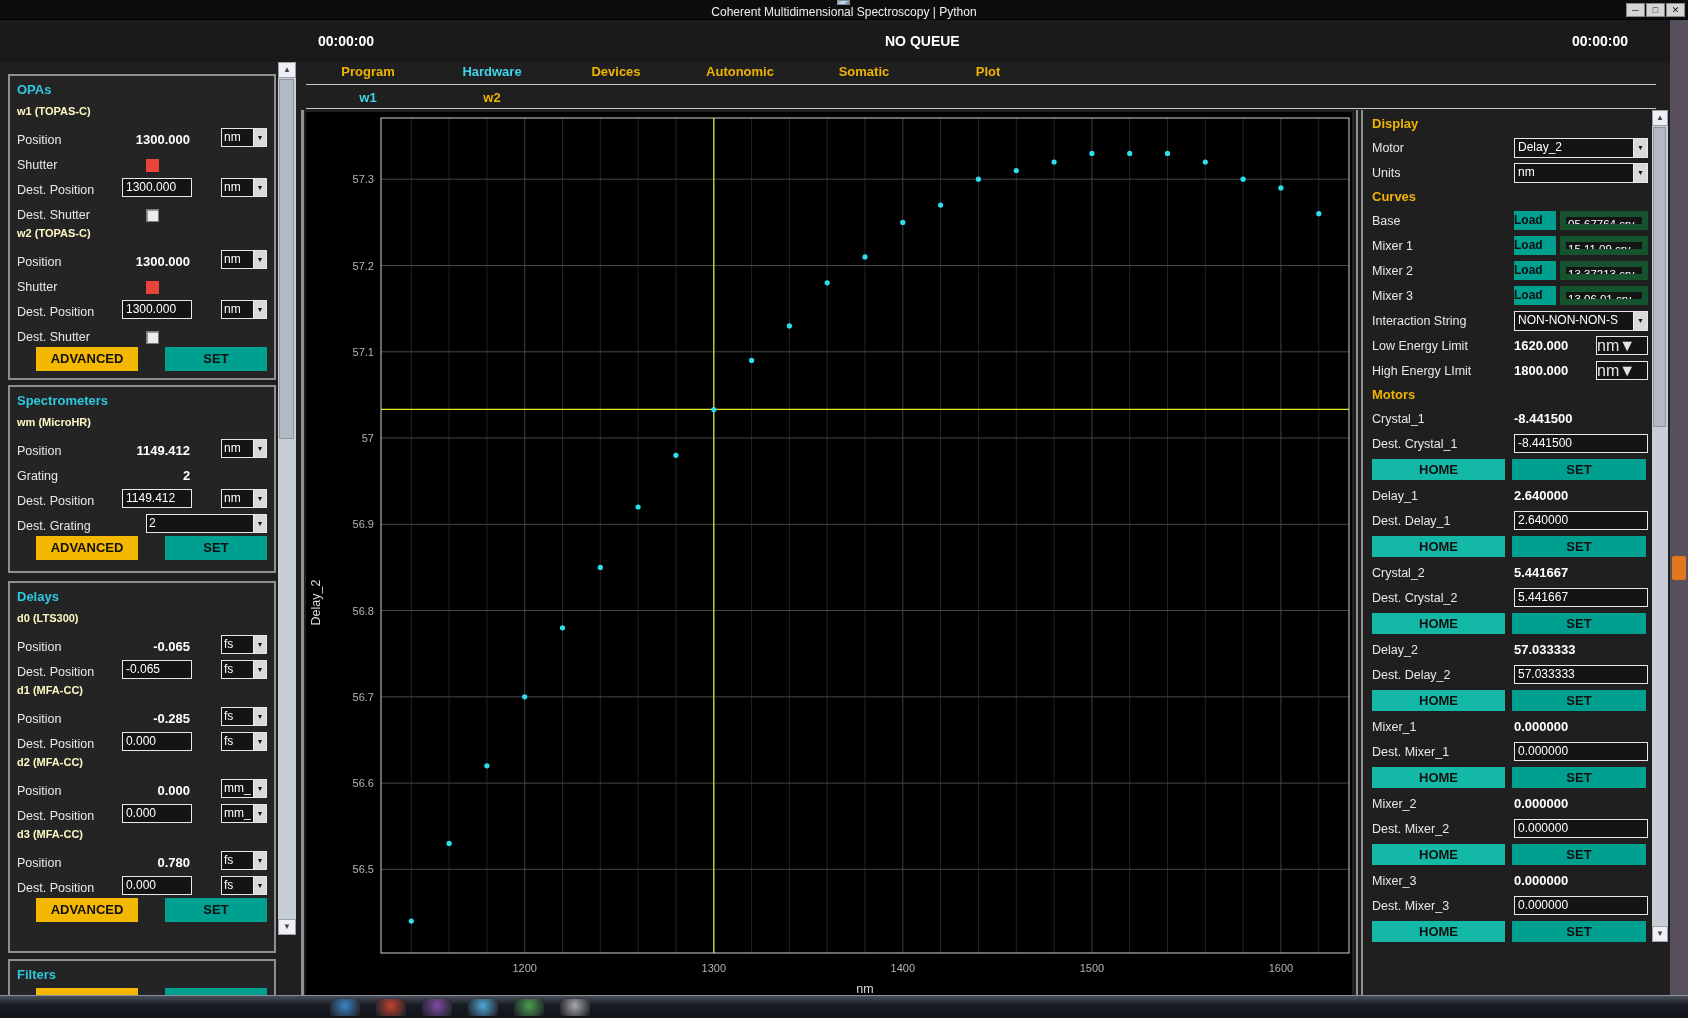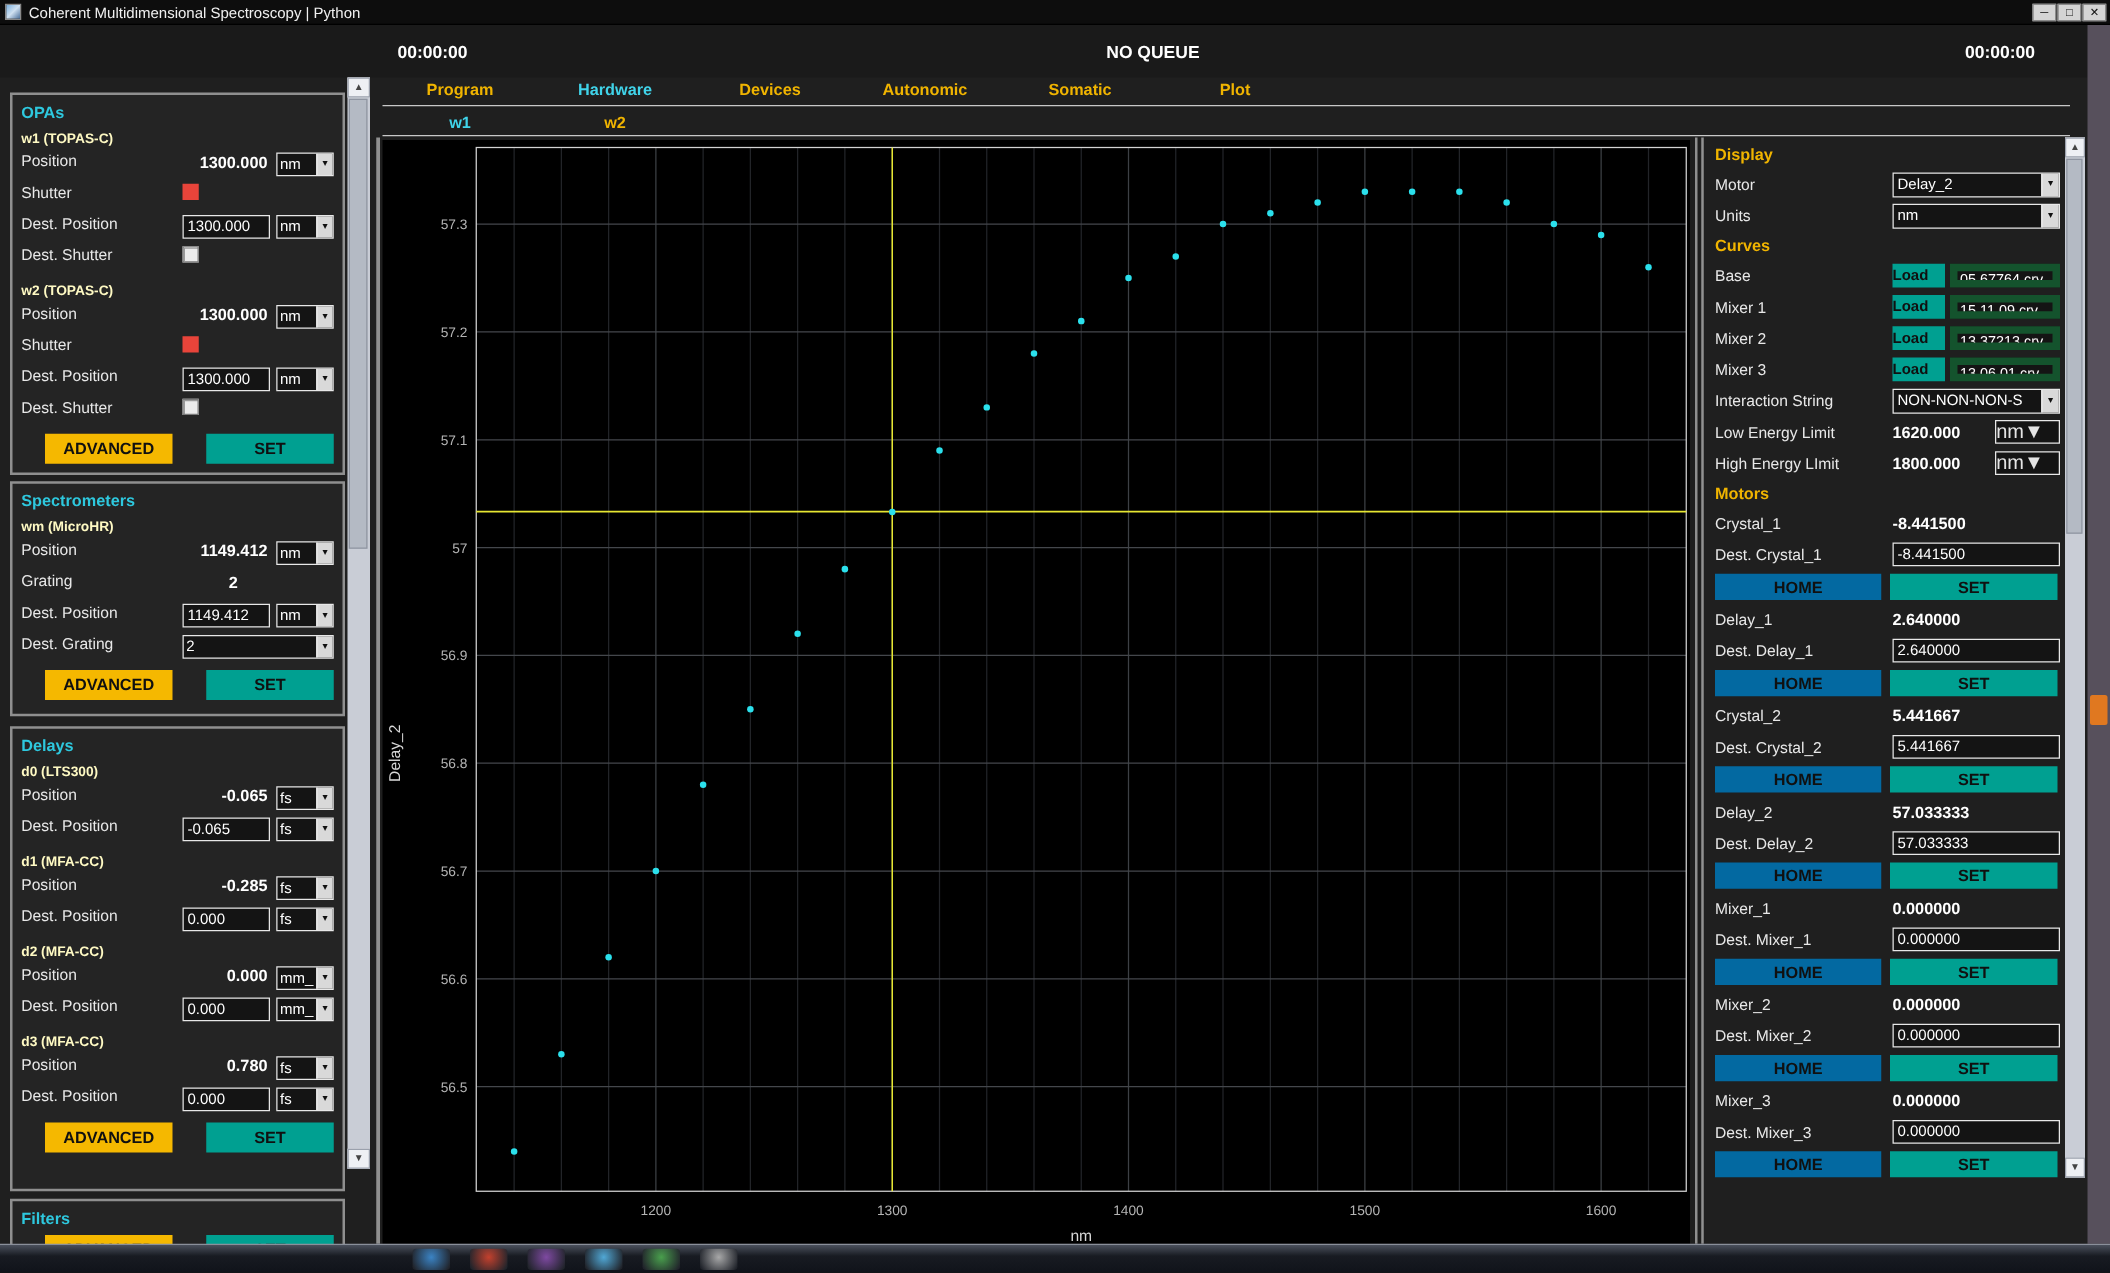--- a/index.html
+++ b/index.html
@@ -1,21 +1,21 @@
 <!DOCTYPE html>
 <html><head>
 <meta charset="utf-8">
 <style>
   * { margin:0; padding:0; box-sizing:border-box; }
   html,body { width:1688px; height:1018px; overflow:hidden; background:#1f1f1f;
     font-family:"Liberation Sans", sans-serif; color:#e4e4e4; }
 
   
   #titlebar { position:absolute; left:0; top:0; width:1688px; height:20px; background:#0d0d0d;
-    display:flex; align-items:center; border-bottom:1px solid #000; }
+    display:flex; align-items:center; border-bottom:1px solid #000;flex-direction:column; }
   #title-icon { width:13px; height:13px; margin:0 6px 0 4px;
     background:linear-gradient(135deg,#7ab0e0 0%,#cfe0f0 50%,#4a6f9a 100%); border:1px solid #888; }
   #window-title { font-size:12px; color:#f0f0f0; }
   .winbtn { width:19px; height:14px; background:#d4d4d4; border:1px solid #8a8a8a; color:#111;
     font-size:9px; line-height:12px; text-align:center; margin-left:1px; }
   #winbtns { position:absolute; right:3px; top:3px; display:flex; }
 
   
   #header-strip { position:absolute; left:0; top:20px; width:1688px; height:42px; background:#1a1a1a; }
   #shutdown { position:absolute; left:8px; top:7px; width:284px; height:31px; background:#ee4438;
@@ -26,21 +26,21 @@
   .tabrow { position:absolute; left:306px; width:750px; height:22px; display:flex; }
   .tab { width:124px; text-align:center; font-weight:bold; font-size:13px; line-height:20px; cursor:default; }
   .tab.yellow { color:#f0b400; } .tab.cyan { color:#40d4ea; }
   .navline { position:absolute; left:306px; width:1350px; height:1px; background:#c8c8c8; }
 
   
   .panel { position:absolute; left:8px; width:268px; background:#242424; border:2px solid #8f8f8f;
     padding:4px 7px; overflow:hidden; }
   .p-title { font-size:13px; font-weight:bold; color:#2ec8de; height:20px; line-height:20px; }
   .g-name { font-size:11px; font-weight:bold; color:#fef9c3; height:22px; line-height:22px; }
-  .frow { display:flex; align-items:flex-start; height:25px; }
+  .frow { display:flex; align-items:flex-end; height:25px;gap:24px; }
   .frow .lbl { flex:1; font-size:12.5px; color:#e8e8e8; }
   .bval { font-weight:bold; font-size:13px; color:#fff; text-align:right; width:70px; margin-right:7px; }
   .tinput { width:70px; height:19px; border:1px solid #e8e8e8; background:#141414; color:#fff;
     font-size:12px; padding:0 3px; line-height:17px; white-space:nowrap; overflow:hidden; margin-right:5px; }
   .combo { display:flex; width:46px; height:19px; border:1px solid #e8e8e8; background:#141414; }
   .combo .ctxt { flex:1; font-size:12px; color:#fff; padding:1px 2px; white-space:nowrap; overflow:hidden; }
   .combo .carr { width:13px; background:#d9d9d9; color:#111; font-size:7px; text-align:center;
     line-height:17px; border-left:1px solid #f0f0f0; }
   .combo.wide { width:121px; }
   .sq-ind { width:13px; height:13px; background:#e8443a; }
@@ -74,21 +74,21 @@
   .rcombo .carr { width:14px; background:#d9d9d9; color:#111; font-size:7px; text-align:center;
     line-height:18px; border-left:1px solid #f0f0f0; }
   .rinput { width:134px; height:19px; border:1px solid #e8e8e8; background:#141414; color:#fff;
     font-size:12px; padding:0 3px; line-height:17px; white-space:nowrap; overflow:hidden; }
   .rbval { font-weight:bold; font-size:13px; color:#fff; }
   .loadbtn { width:42px; height:19px; background:#00a091; color:#101010; font-weight:bold; font-size:12px;
     text-align:left; line-height:19px; margin-right:4px; }
   .filebox { flex:1; height:19px; border:6px solid #14532d; background:#141414; color:#fff; font-size:11.5px;
     padding:1px 2px; white-space:nowrap; overflow:hidden; }
   .hsrow { display:flex; gap:7px; height:27px; align-items:center; padding-left:6px; }
-  .hbtn { width:133px; height:21px; background:#0369a1; color:#101010; font-weight:bold; font-size:13px;
+  .hbtn { width:133px; height:21px; background:#14b8a6; color:#101010; font-weight:bold; font-size:13px;
     text-align:center; line-height:21px; }
   .sbtn { width:134px; height:21px; background:#00a091; color:#101010; font-weight:bold; font-size:13px;
     text-align:center; line-height:21px; }
   .limcombo { display:flex; width:52px; height:19px; border:1px solid #e8e8e8; background:#141414; margin-left:auto; }
 
   
   #desk-strip { position:absolute; left:1670px; top:20px; width:18px; height:975px; background:#57505c; }
   #desk-mark { position:absolute; left:1672px; top:556px; width:14px; height:24px; background:#e07820; border-radius:2px; }
   #taskbar { position:absolute; left:0; top:995px; width:1688px; height:23px;
     background:linear-gradient(#4a505c, #181b22 40%, #10131a); border-top:1px solid #8a8f9a; }

